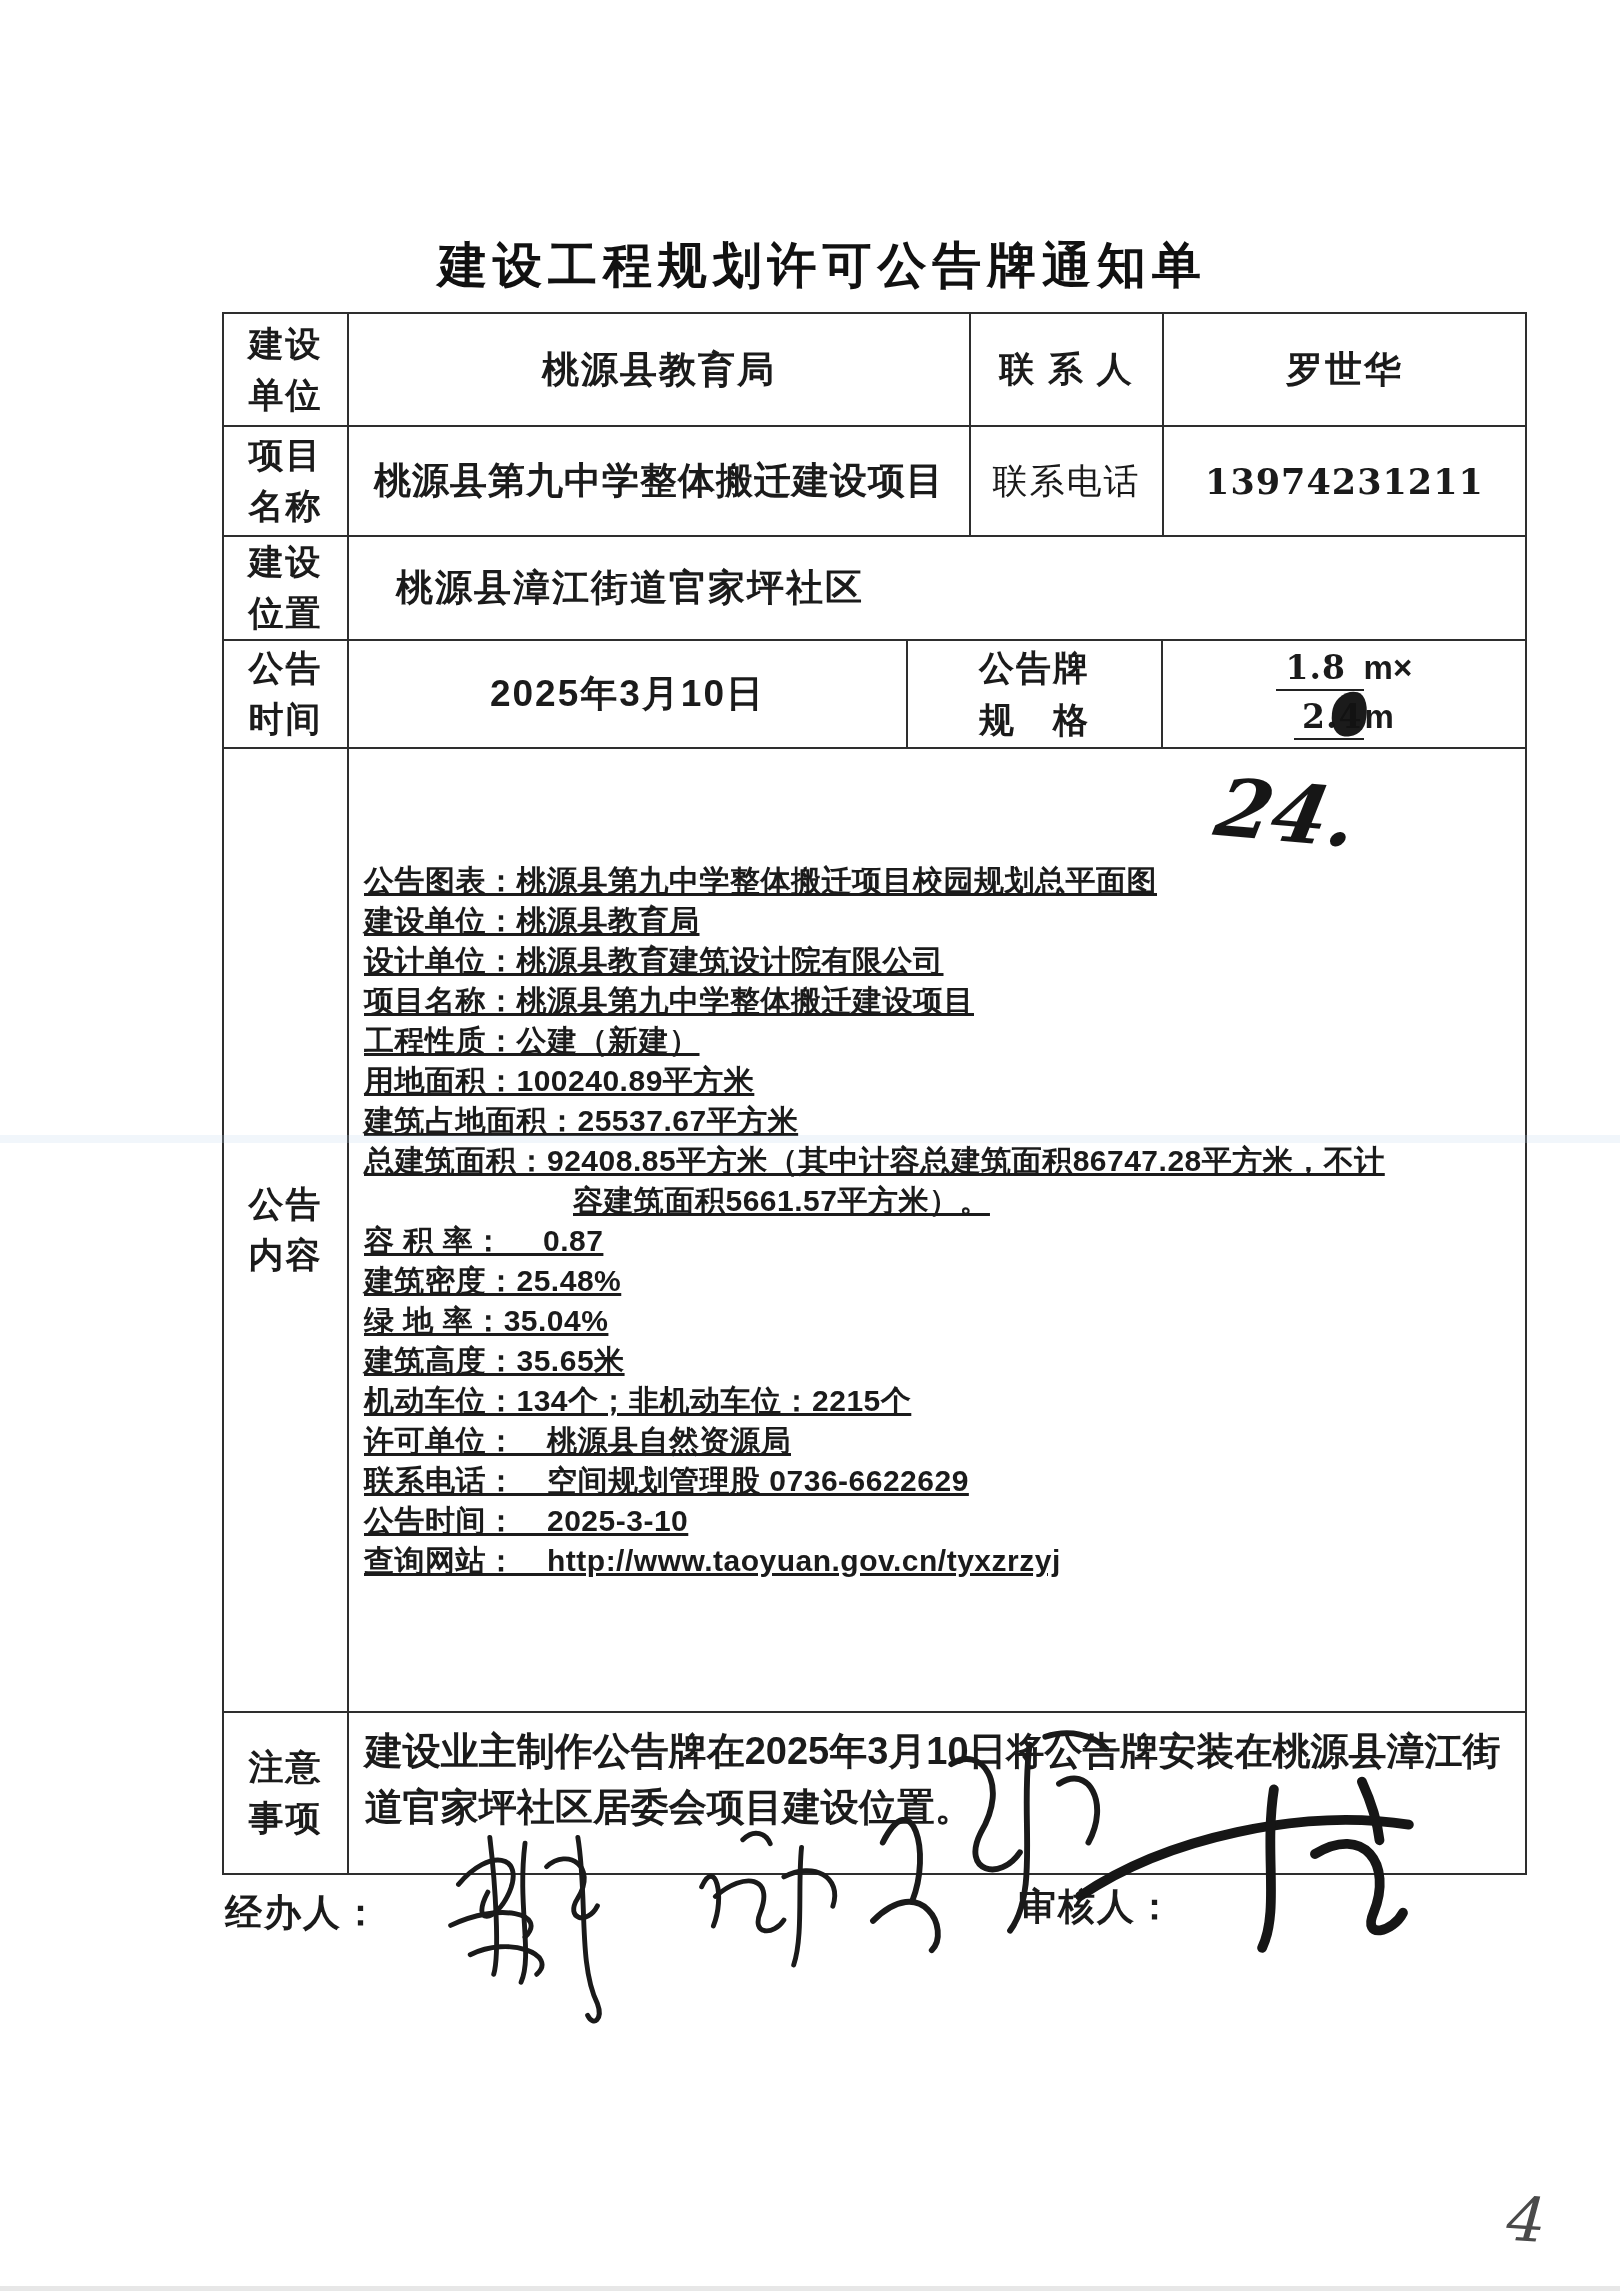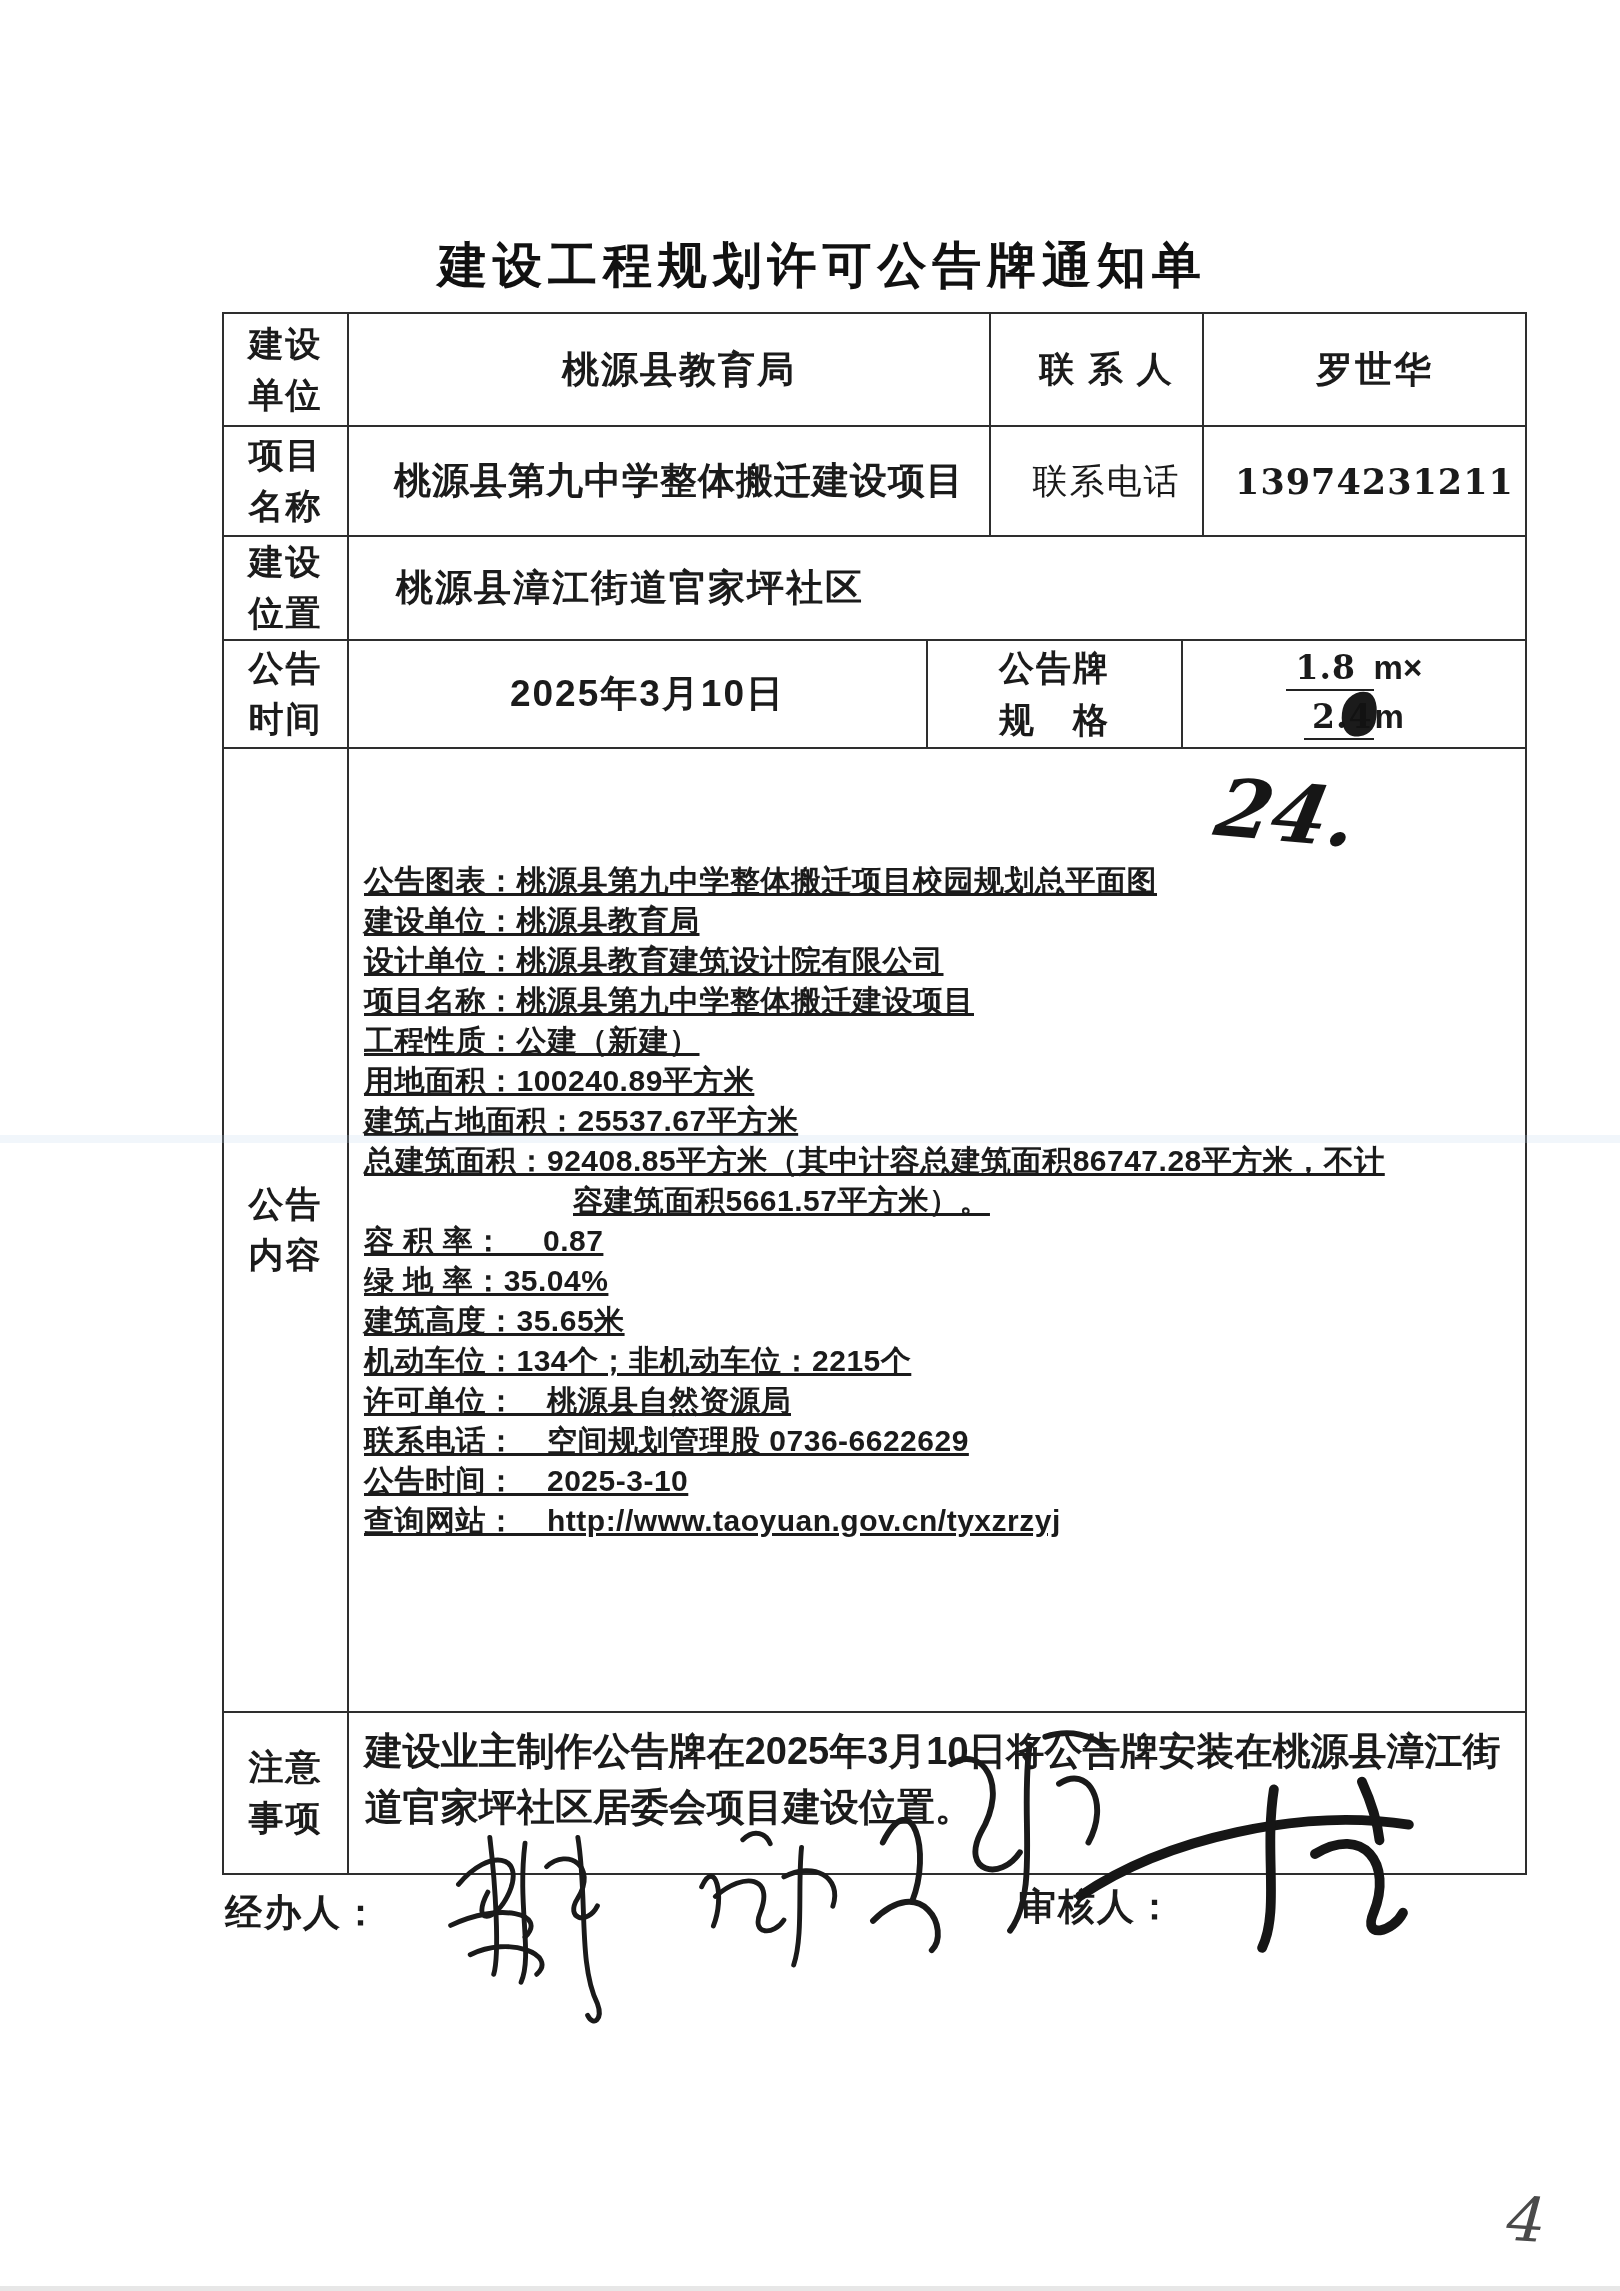--- a/index.html
+++ b/index.html
@@ -9,21 +9,21 @@
          font-size:49px;font-weight:900;letter-spacing:5.9px;color:#111;}
   
   .tbl{position:absolute;left:222px;top:312px;width:1305px;border:2.9px solid #2e2e2e;box-sizing:border-box;}
   .row{display:flex;border-bottom:2px solid #2e2e2e;box-sizing:border-box;}
   .row:last-child{border-bottom:none;}
   .cell{box-sizing:border-box;border-right:2px solid #2e2e2e;display:flex;align-items:center;}
   .cell:last-child{border-right:none;}
   .lc{width:125px;justify-content:center;}
   .lc .lbl{width:78px;word-break:break-all;text-align:center;font-size:35px;font-weight:700;
            line-height:1.45;letter-spacing:2px;}
-  .vc{justify-content:center;font-size:37px;font-weight:600;letter-spacing:2px;margin-left:20px;}
+  .vc{justify-content:center;font-size:37px;font-weight:600;letter-spacing:2px;}
   .num{font-family:"DejaVu Serif",serif;letter-spacing:1px;}
   .h-r1{height:113px}.h-r2{height:110px}.h-r3{height:104px}.h-r4{height:108px}
   .h-r5{height:964px}.h-r6{height:160px}
   .w-v1{width:622px}.w-l2{width:193px}.w-v2{flex:1}
   .w-date{width:559px}.w-specl{width:255px}.w-spec{flex:1}
   .loc{justify-content:flex-start;padding-left:47px;flex:1;font-size:37px;font-weight:600;letter-spacing:2px;}
   .speclbl{flex-direction:column;justify-content:center;font-size:35px;font-weight:700;letter-spacing:2px;line-height:1.5;}
   .spec{flex-direction:column;justify-content:center;font-size:33px;font-weight:600;gap:9.8px;}
   .u{border-bottom:2.9px solid #222;padding:0 17.6px 2px 9.8px;}
   .u2{border-bottom:2.9px solid #222;padding:0 2px 2px 7.8px;position:relative;display:inline-block;}
@@ -111,20 +111,21 @@
             <div class="nline">公告图表：桃源县第九中学整体搬迁项目校园规划总平面图</div>
             <div class="nline">建设单位：桃源县教育局</div>
             <div class="nline">设计单位：桃源县教育建筑设计院有限公司</div>
             <div class="nline">项目名称：桃源县第九中学整体搬迁建设项目</div>
             <div class="nline">工程性质：公建（新建）</div>
             <div class="nline">用地面积：100240.89平方米</div>
             <div class="nline">建筑占地面积：25537.67平方米</div>
             <div class="nline">总建筑面积：92408.85平方米（其中计容总建筑面积86747.28平方米，不计</div>
             <div class="nline" style="padding-left: 209px;">容建筑面积5661.57平方米）。</div>
             <div class="nline">容 积 率：　 0.87</div>
+            <div class="nline">建筑密度：25.48%</div>
             <div class="nline">绿 地 率：35.04%</div>
             <div class="nline">建筑高度：35.65米</div>
             <div class="nline">机动车位：134个；非机动车位：2215个</div>
             <div class="nline">许可单位：　桃源县自然资源局</div>
             <div class="nline">联系电话：　空间规划管理股 0736-6622629</div>
             <div class="nline">公告时间：　2025-3-10</div>
             <div class="nline">查询网站：　http://www.taoyuan.gov.cn/tyxzrzyj</div>
           </div>
       </div>
     </div>

